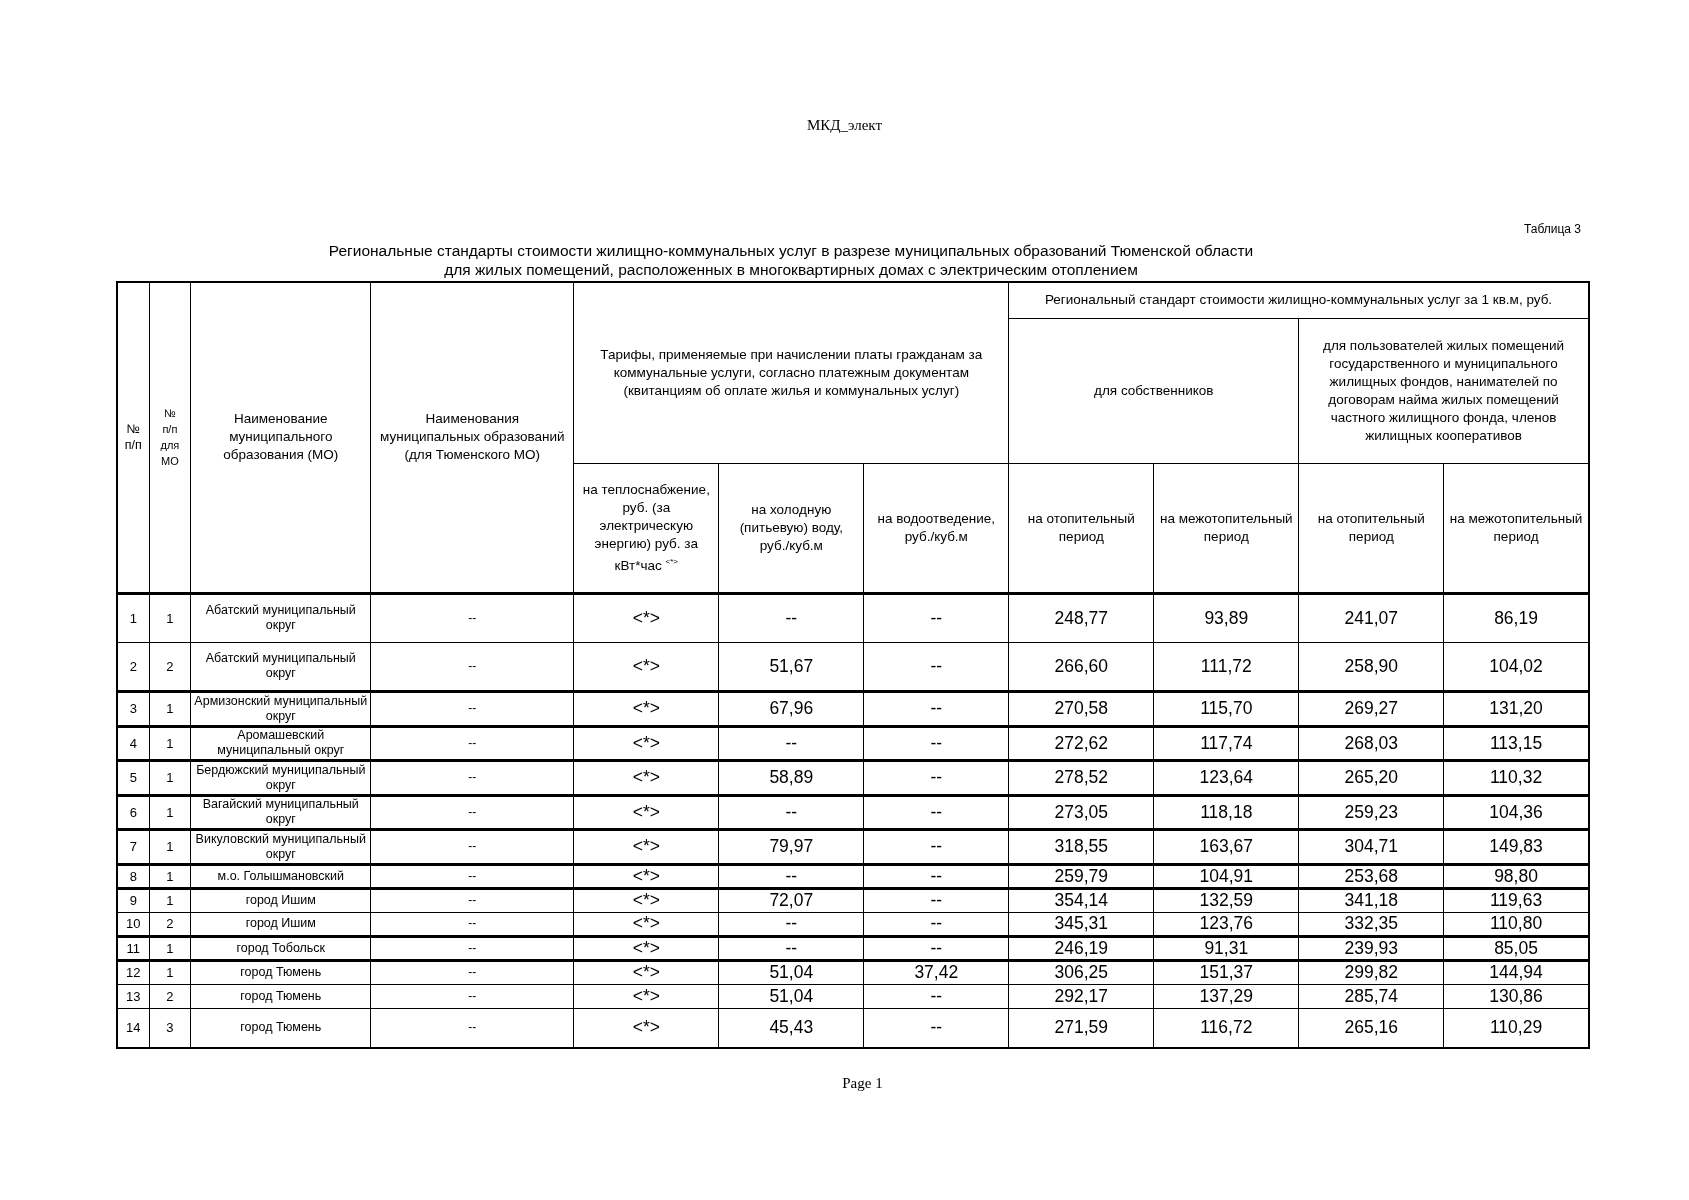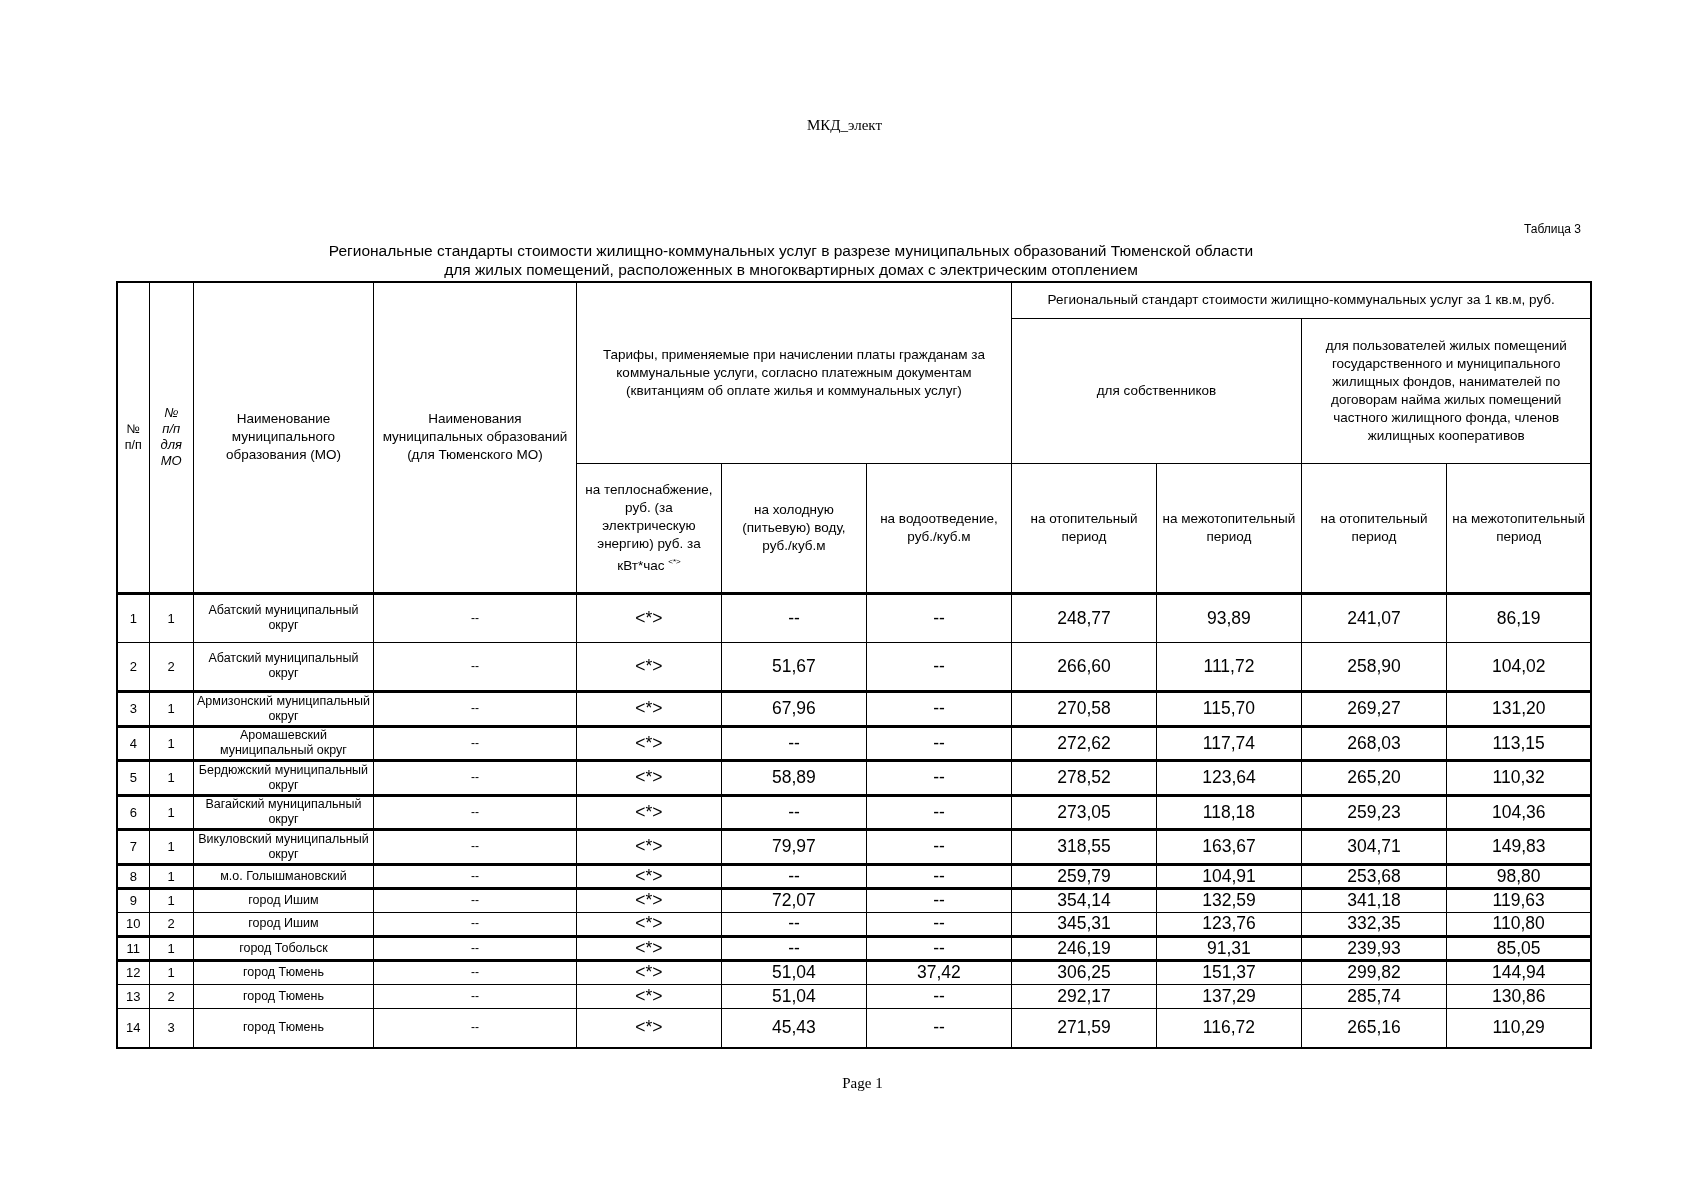--- a/index.html
+++ b/index.html
@@ -58,21 +58,21 @@
       <col style="width:145px">
       <col style="width:145px">
     <col style="width:145px">
       <col style="width:145px">
       <col style="width:145px">
       <col style="width:145px">
   </colgroup>
   <thead>
     <tr style="height:36px">
       <th rowspan="3" style="font-size:12.5px;line-height:16px;padding:14px 4px;">№ п/п</th>
-      <th rowspan="3" style="font-size:13px;line-height:16px;padding:0 11px;font-style:italic;">№ п/п для МО</th>
+      <th rowspan="3" style="font-size:11px;line-height:16px;padding:0 11px;">№ п/п для МО</th>
       <th rowspan="3">Наименование муниципального образования (МО)</th>
       <th rowspan="3">Наименования муниципальных образований (для Тюменского МО)</th>
       <th rowspan="2" colspan="3" style="padding:0 6px;">Тарифы, применяемые при начислении платы гражданам за коммунальные услуги, согласно платежным документам (квитанциям об оплате жилья и коммунальных услуг)</th>
       <th colspan="4">Региональный стандарт стоимости жилищно-коммунальных услуг за 1 кв.м, руб.</th>
     </tr>
     <tr style="height:145px">
       <th colspan="2">для собственников</th>
       <th colspan="2" style="padding:0 8px;">для пользователей жилых помещений государственного и муниципального жилищных фондов, нанимателей по договорам найма жилых помещений частного жилищного фонда, членов жилищных кооперативов</th>
     </tr>
     <tr style="height:130px">

